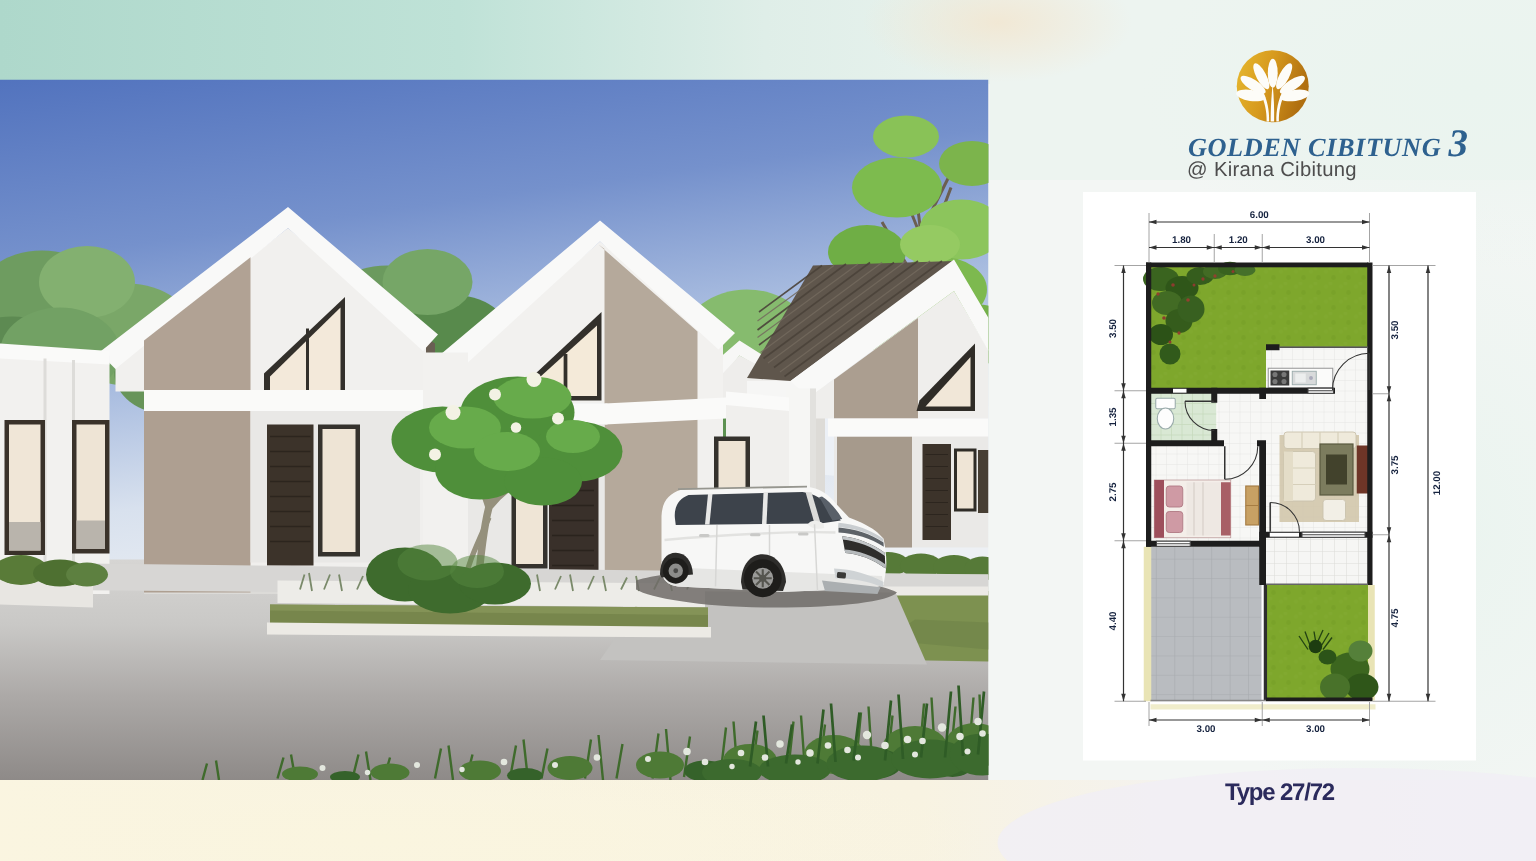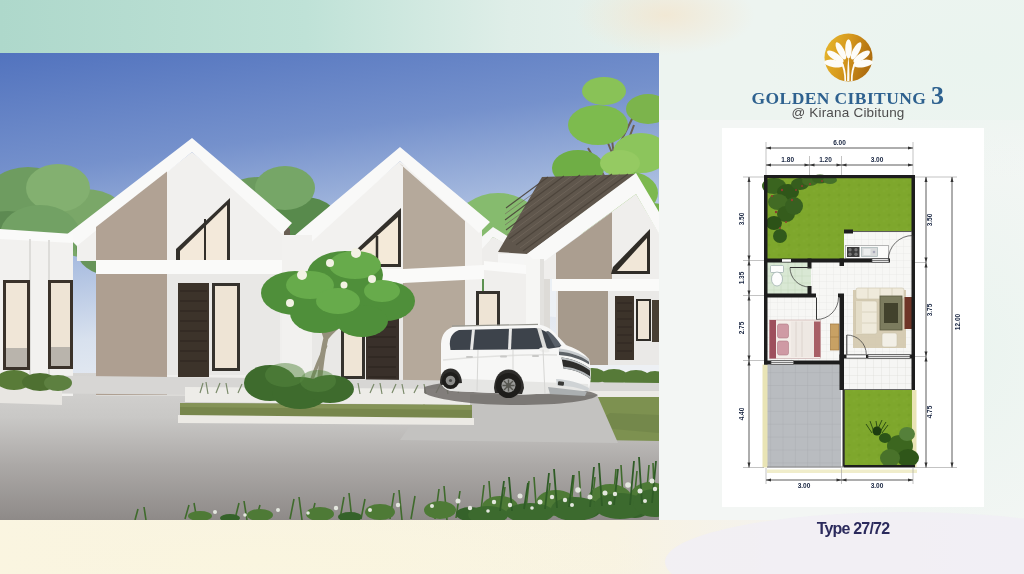--- a/index.html
+++ b/index.html
@@ -746,18 +746,18 @@
     <ellipse cx="28.5" cy="19.8" rx="3.3" ry="9.6"></ellipse>
     <ellipse cx="20.9" cy="21.8" rx="3.3" ry="9.6" transform="rotate(-28 20.9 21.8)"></ellipse>
     <ellipse cx="36.1" cy="21.8" rx="3.3" ry="9.6" transform="rotate(28 36.1 21.8)"></ellipse>
     <ellipse cx="15.4" cy="27.6" rx="3.5" ry="9.7" transform="rotate(-57 15.4 27.6)"></ellipse>
     <ellipse cx="41.6" cy="27.6" rx="3.5" ry="9.7" transform="rotate(57 41.6 27.6)"></ellipse>
     <ellipse cx="13.8" cy="34.6" rx="3.7" ry="9.8" transform="rotate(-81 13.8 34.6)"></ellipse>
     <ellipse cx="43.2" cy="34.6" rx="3.7" ry="9.8" transform="rotate(81 43.2 34.6)"></ellipse>
   </g>
 </svg>
 
-<div class="abs" style="left:717px;top:81px;width:262px;text-align:center;font-family:'Liberation Serif',serif;font-weight:bold;font-size:17.5px;letter-spacing:0.4px;color:#2e618f;">GOLDEN CIBITUNG <span style="font-size:26px;">3</span></div>
+<div class="abs" style="left:717px;top:81px;width:262px;text-align:right;font-family:'Liberation Serif',serif;font-weight:bold;font-size:17.5px;letter-spacing:0.4px;color:#2e618f;font-style:italic;">GOLDEN CIBITUNG <span style="font-size:26px;">3</span></div>
 
 <div class="abs" style="left:717px;top:105px;width:262px;text-align:center;font-size:13.5px;color:#4d4d4d;letter-spacing:0.2px;">@ Kirana Cibitung</div>
 
 <div class="abs" style="left:722px;top:520px;width:262px;text-align:center;font-size:16px;font-weight:bold;letter-spacing:-0.8px;color:#2b2a5c;">Type 27/72</div>
 </div>
 
 </body></html>

